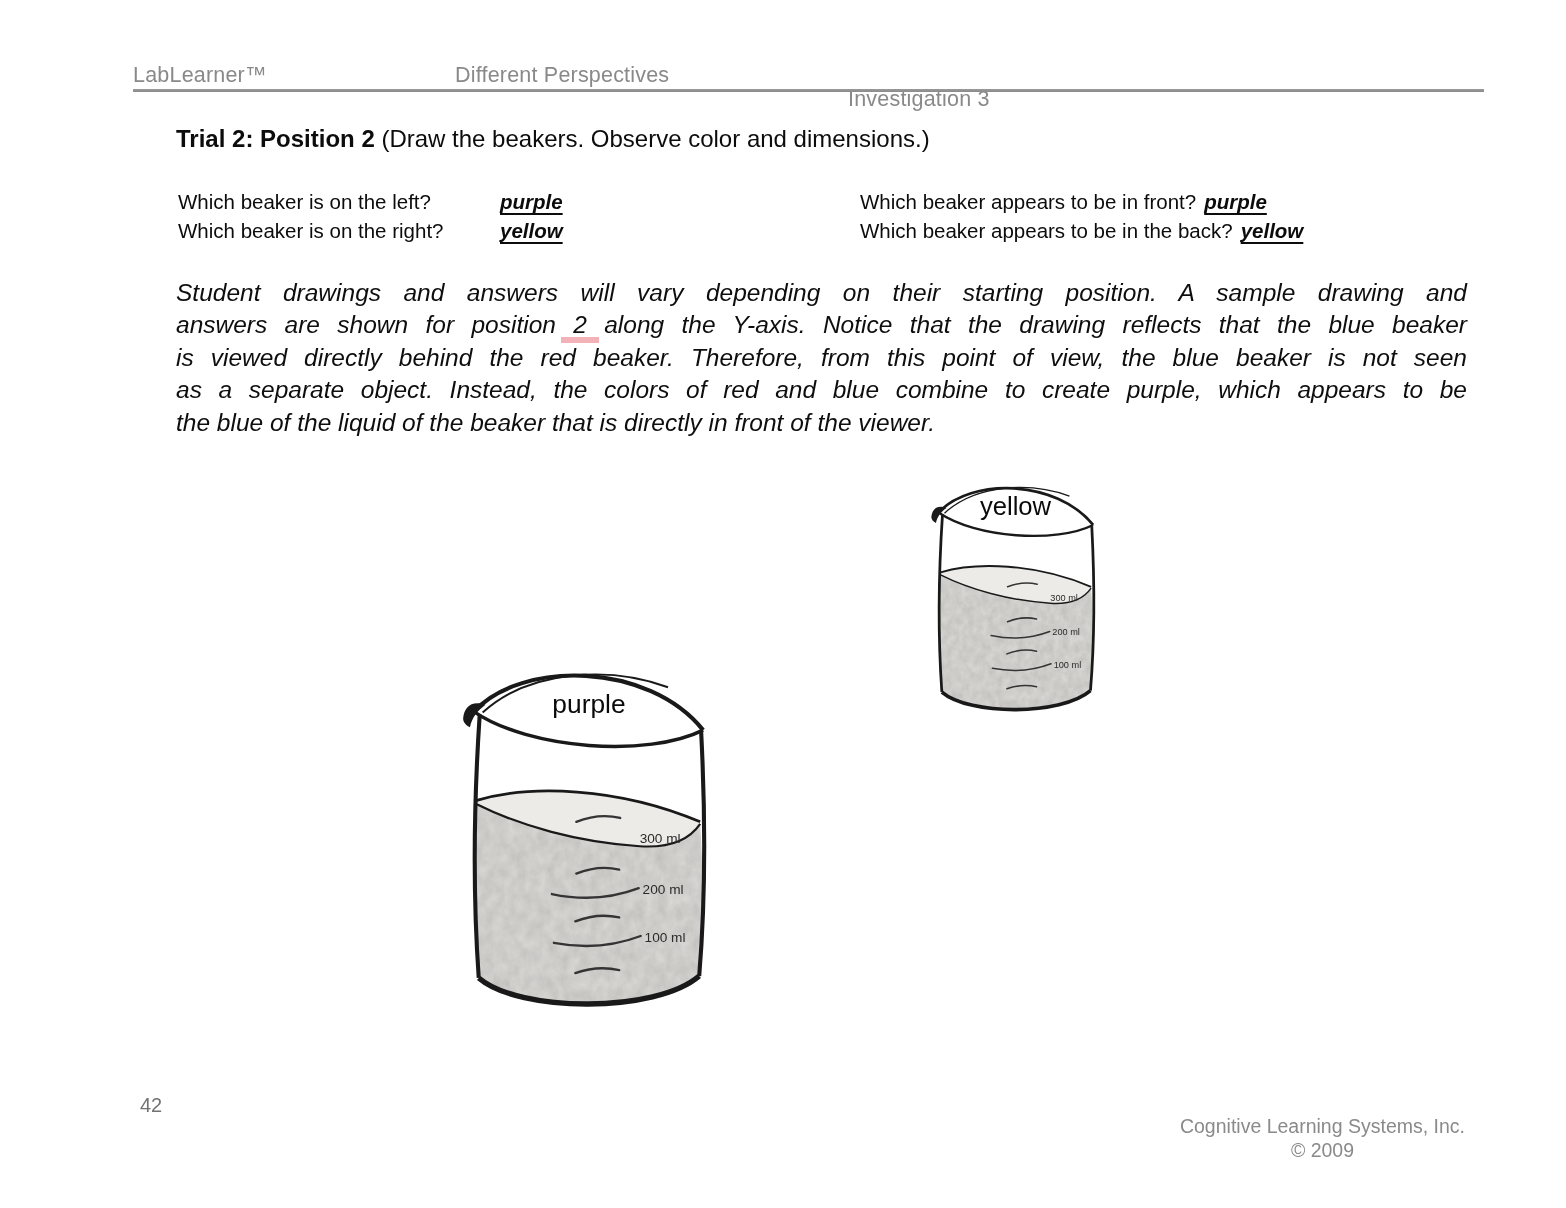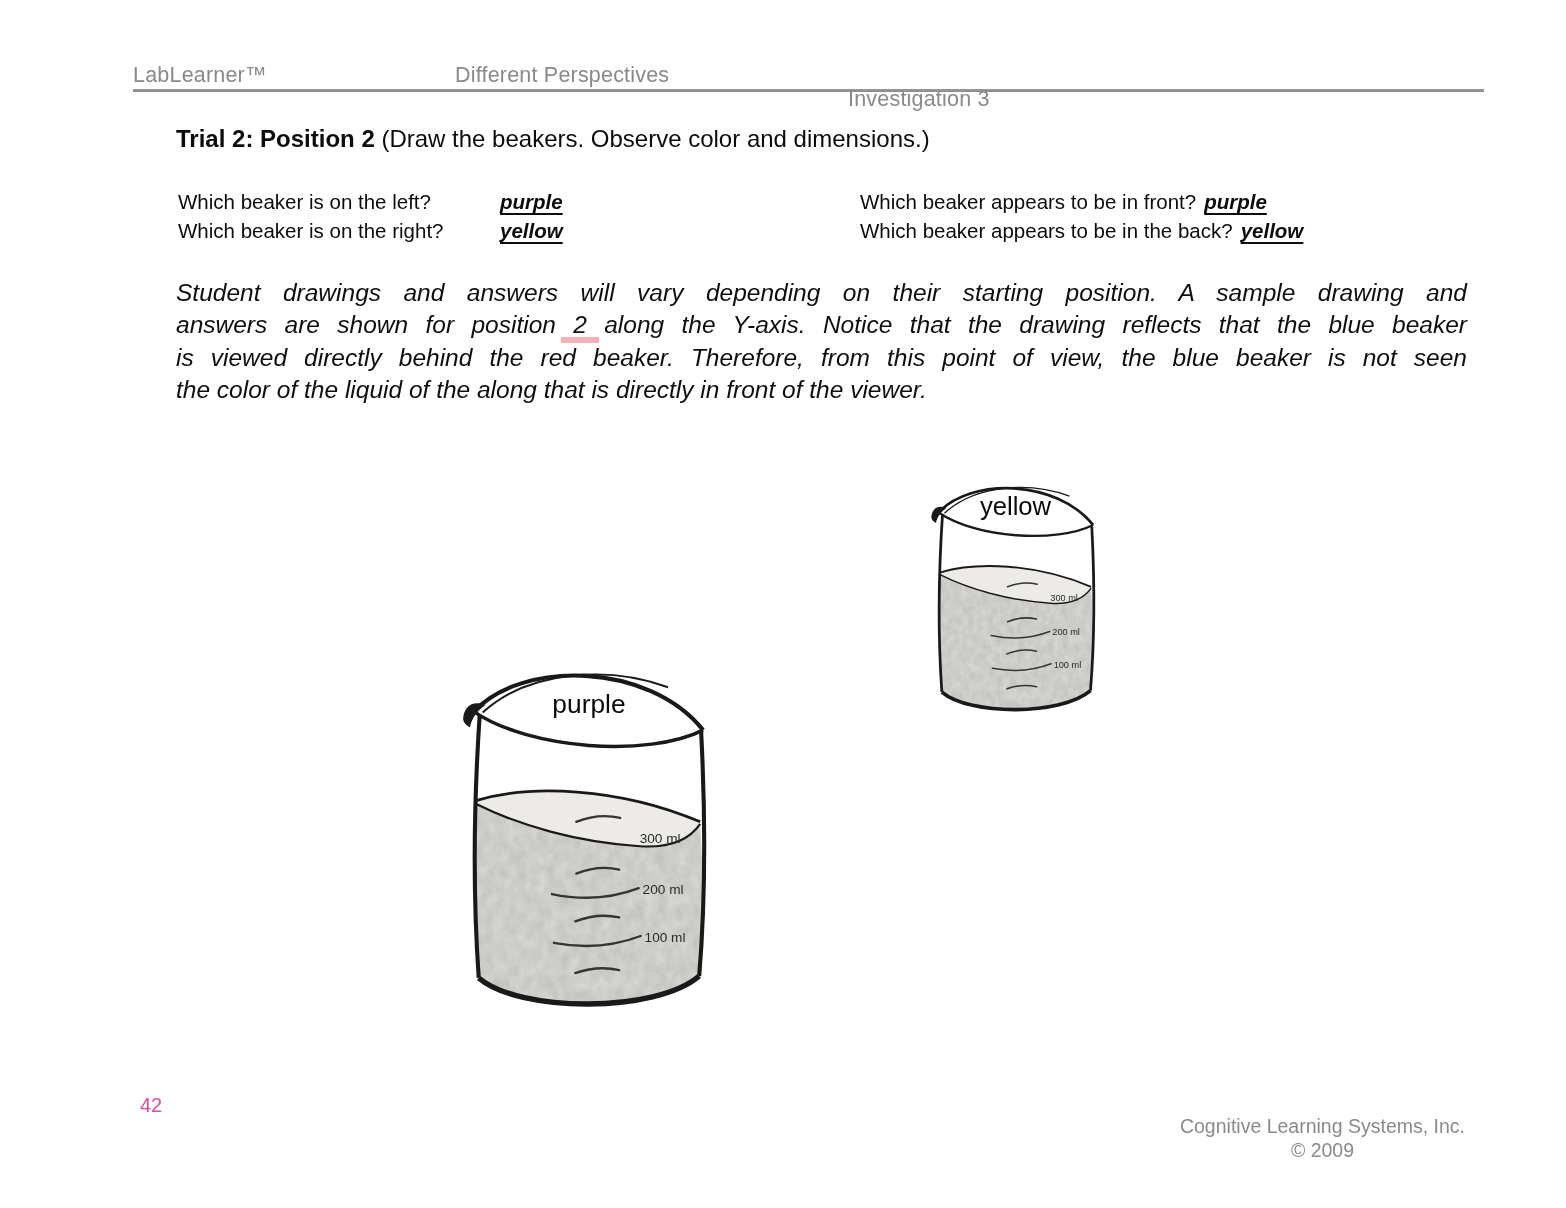--- a/index.html
+++ b/index.html
@@ -38,21 +38,21 @@
   .beaker-svg { position:absolute; overflow:visible; }
   .bk-front { left:461px; top:656px; }
   .bk-back  { left:930px; top:475px; }
   .beaker-label { font-family:"Liberation Sans", sans-serif; fill:#0a0a0a; }
   .ml-label { font-family:"Liberation Sans", sans-serif; font-size:14px; fill:#2b2b2b; }
   .grad { fill:none; stroke:#343434; stroke-width:2.4; stroke-linecap:round; }
   .outline { fill:none; stroke:#191919; }
   .liq-base { fill:#dcdbd8; }
   .surf-band { fill:#ecebe8; }
   
-  .pagenum { position:absolute; left:140px; top:1094px; font-size:20px; color:#ec4899; }
+  .pagenum { position:absolute; left:140px; top:1094px; font-size:20px; color:#737373; }
   .footer { position:absolute; right:101px; top:1115px; text-align:center;
             font-size:19.5px; color:#8a8a8a; line-height:23.5px; }
 </style>
 </head>
 <body>
 
 <div class="page">
 
   <div class="hdr hdr-brand">LabLearner™</div>
   <div class="hdr hdr-center">Different Perspectives</div>
@@ -68,21 +68,22 @@
 
   <div class="qa qa-right">
     <div><span class="q">Which beaker appears to be in front?</span><span class="ans">purple</span></div>
     <div><span class="q">Which beaker appears to be in the back?</span><span class="ans">yellow</span></div>
   </div>
 
   <div class="para">
     <div class="pline">Student drawings and answers will vary depending on their starting position.  A sample drawing and</div>
     <div class="pline">answers are shown for position 2 along the Y-axis. Notice that the drawing reflects that the blue beaker</div>
     <div class="pline">is viewed directly behind the red beaker.  Therefore, from this point of view, the blue beaker is not seen</div>
-    <div class="pline last">the color of the liquid of the along that is directly in front of the viewer.</div>
+    <div class="pline">as a separate object. Instead, the colors of red and blue combine to create purple, which appears to be</div>
+    <div class="pline last">the blue of the liquid of the beaker that is directly in front of the viewer.</div>
   </div>
   <div class="pink-mark"></div>
 
   <svg width="0" height="0" style="position:absolute" aria-hidden="true">
     <defs>
       <filter id="mottle" x="-5%" y="-5%" width="110%" height="110%">
         <feTurbulence type="fractalNoise" baseFrequency="0.09 0.07" numOctaves="4" seed="7" result="t"></feTurbulence>
         <feColorMatrix in="t" type="matrix" values="0 0 0 0 0.38  0 0 0 0 0.38  0 0 0 0 0.37  0 0 0 0.55 0" result="gray"></feColorMatrix>
         <feComposite in="gray" in2="SourceAlpha" operator="in"></feComposite>
       </filter>

